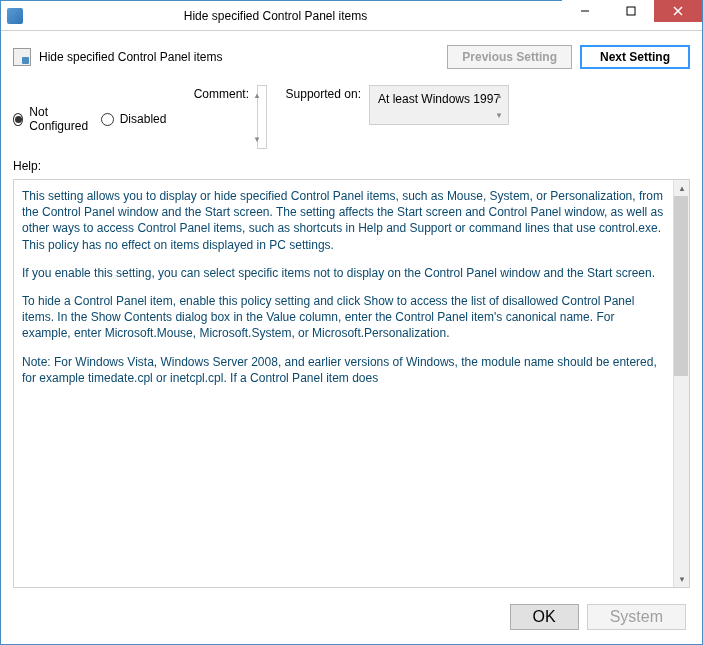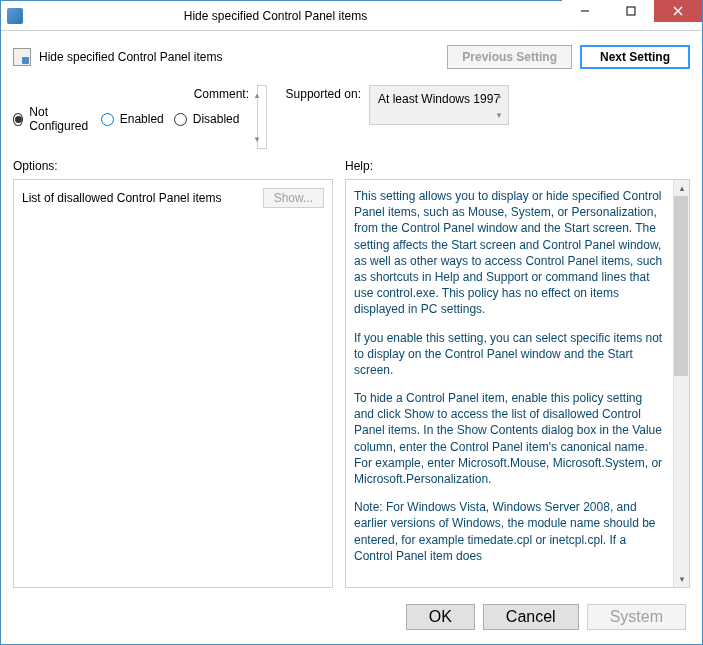--- a/index.html
+++ b/index.html
@@ -326,24 +326,20 @@
       <button class="nav-btn highlighted">Next Setting</button>
     </div>
 
     <div class="config-section">
       <div class="radio-col">
         <label class="radio-item">
           <span class="radio-circle">
               <span class="radio-dot"></span>
             </span>
           <span>Not Configured</span>
-        </label>
-        <label class="radio-item">
-          <span class="radio-circle blue"></span>
-          <span>Enabled</span>
         </label>
         <label class="radio-item">
           <span class="radio-circle"></span>
           <span>Disabled</span>
         </label>
       </div>
       <div class="fields-col">
         <div class="field-row">
           <div class="field-label">Comment:</div>
           <div class="comment-box">
@@ -357,47 +353,37 @@
           <div class="supported-box">
             <span>At least Windows 1997</span>
             <div class="scroll-arrow up">▴</div>
             <div class="scroll-arrow down">▾</div>
           </div>
         </div>
       </div>
     </div>
 
     <div class="panels-row">
-      <div class="panel options">
-        <div class="panel-label">Options:</div>
-        <div class="panel-box">
-          <div class="options-row">
-            <span>List of disallowed Control Panel items</span>
-            <button class="show-btn">Show...</button>
-          </div>
-        </div>
-      </div>
       <div class="panel help">
         <div class="panel-label">Help:</div>
         <div class="panel-box">
           <div class="help-text-wrap">
             <p>This setting allows you to display or hide specified Control Panel items, such as Mouse, System, or Personalization, from the Control Panel window and the Start screen. The setting affects the Start screen and Control Panel window, as well as other ways to access Control Panel items, such as shortcuts in Help and Support or command lines that use control.exe. This policy has no effect on items displayed in PC settings.</p>
             <p>If you enable this setting, you can select specific items not to display on the Control Panel window and the Start screen.</p>
             <p>To hide a Control Panel item, enable this policy setting and click Show to access the list of disallowed Control Panel items. In the Show Contents dialog box in the Value column, enter the Control Panel item's canonical name. For example, enter Microsoft.Mouse, Microsoft.System, or Microsoft.Personalization.</p>
             <p>Note: For Windows Vista, Windows Server 2008, and earlier versions of Windows, the module name should be entered, for example timedate.cpl or inetcpl.cpl. If a Control Panel item does</p>
           </div>
           <div class="help-scrollbar">
             <div class="help-scroll-arrow up">▴</div>
             <div class="help-scroll-thumb"></div>
             <div class="help-scroll-arrow down">▾</div>
           </div>
         </div>
       </div>
     </div>
 
     <div class="footer">
       <button class="footer-btn">OK</button>
-      <button class="footer-btn">Cancel</button>
       <button class="footer-btn disabled">System</button>
     </div>
 
   </div>
 </div>
 
 </body></html>

